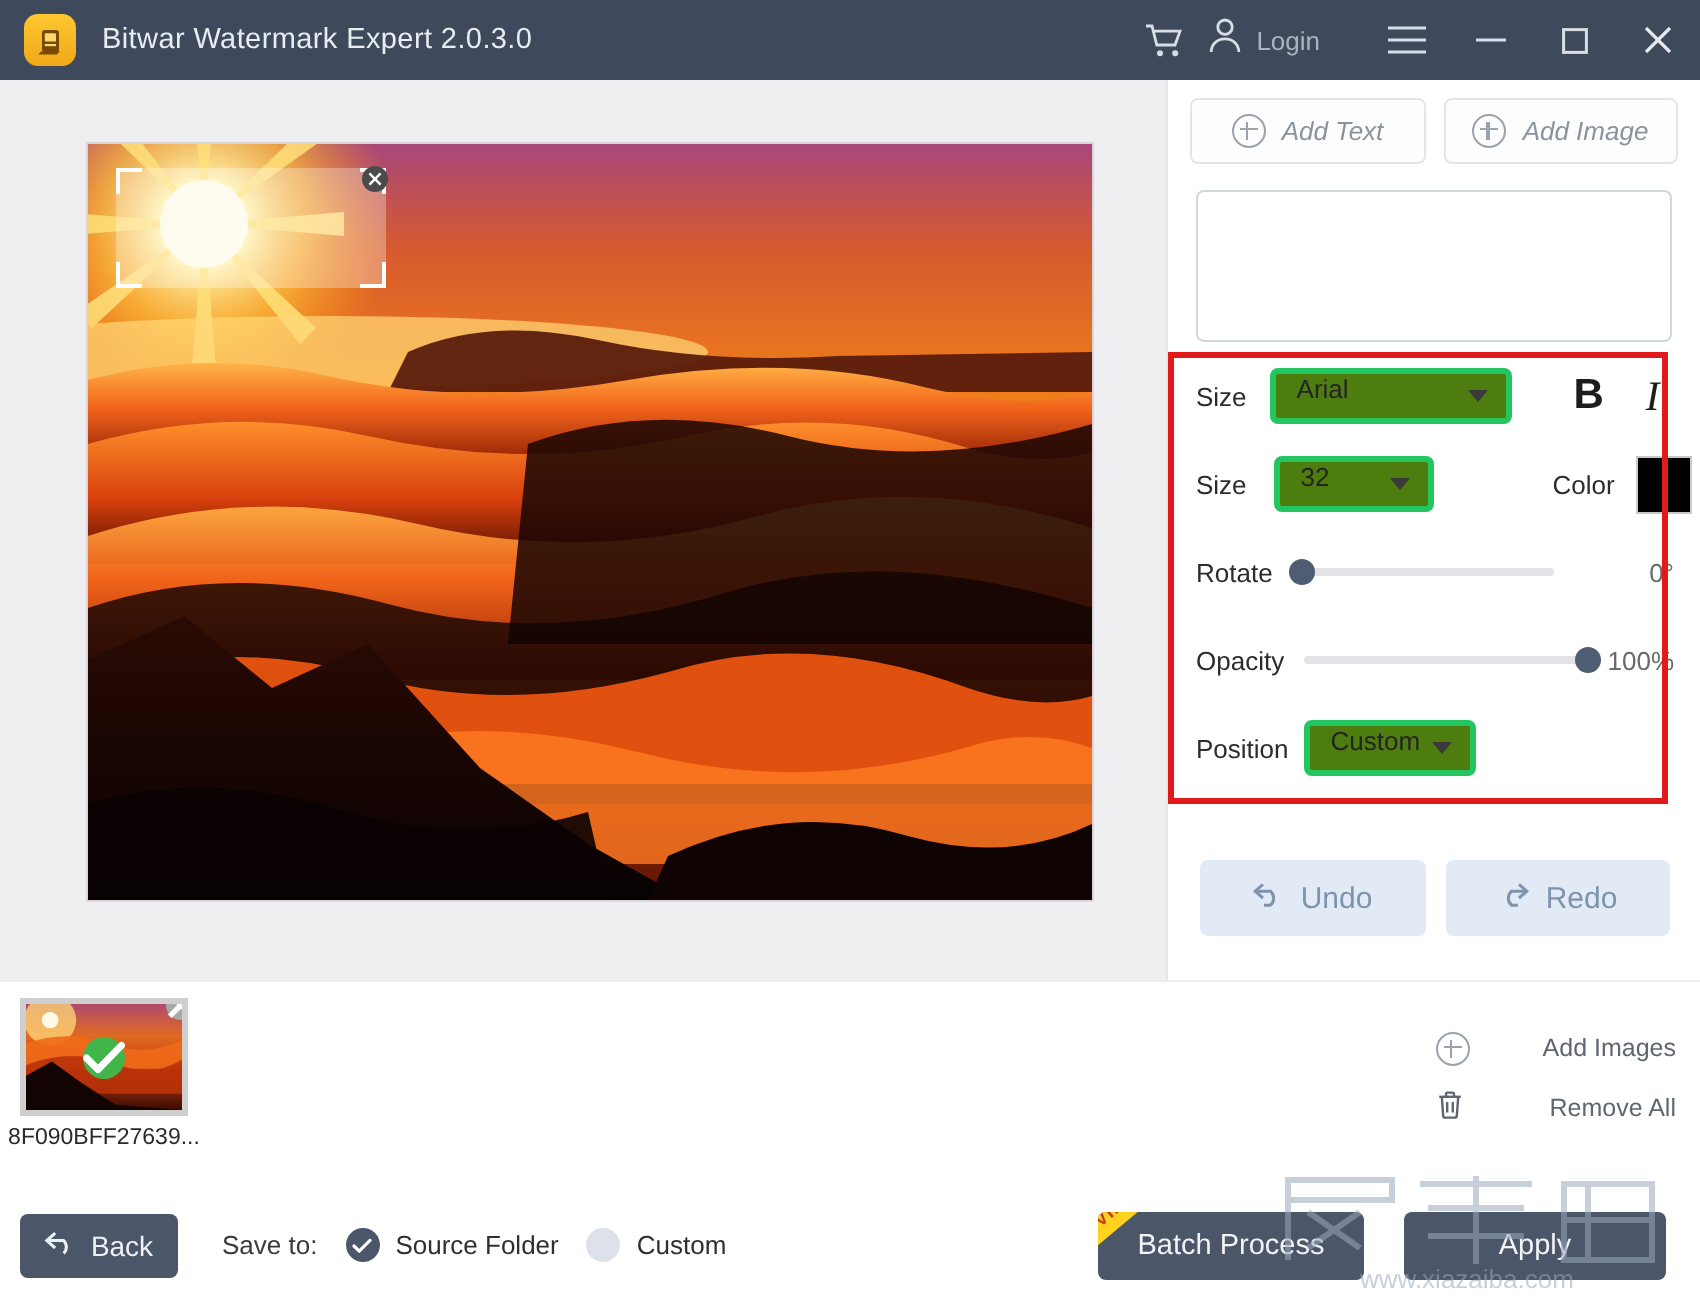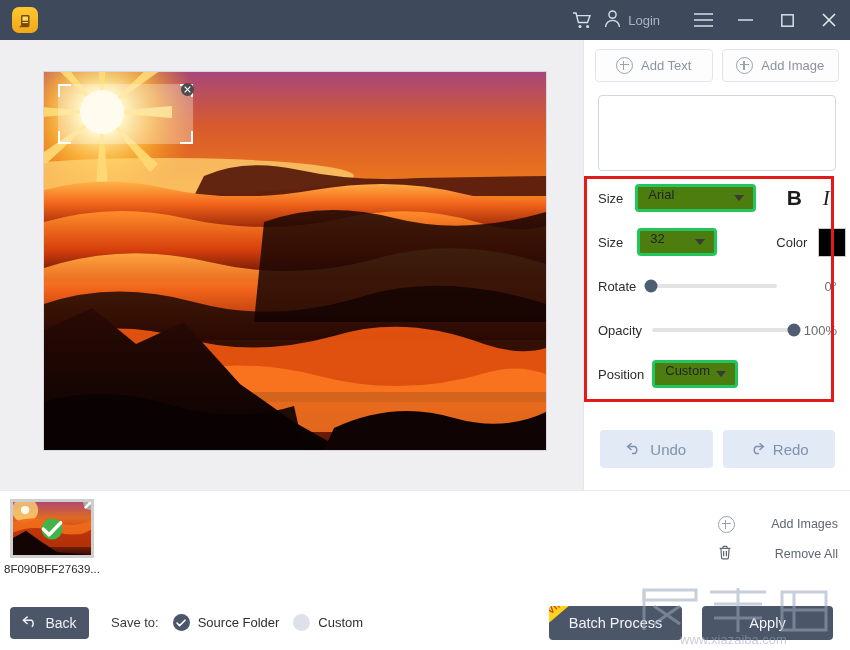--- a/index.html
+++ b/index.html
@@ -117,20 +117,21 @@
   .addbtn {
     flex: 1 1 0;
     height: 31px;
     border: 1px solid #e2e6ec;
     border-radius: 4px;
     background: #fdfdfe;
     display: flex; align-items: center; justify-content: center;
     gap: 8px;
     color: #8b939f;
     font-size: 13px;
+    font-style: italic;
   }
   .plus-circle {
     width: 15px; height: 15px; border-radius: 50%;
     border: 1.3px solid #9aa2ae;
     position: relative; flex: none;
   }
   .plus-circle::before, .plus-circle::after {
     content: ""; position: absolute; background: #9aa2ae;
   }
   .plus-circle::before { left: 3px; right: 3px; top: 6px; height: 1.3px; }
@@ -368,20 +369,21 @@
 
   <div class="titlebar">
     <div class="app-icon">
       <svg width="15" height="15" viewBox="0 0 15 15">
         <rect x="3" y="2" width="8.5" height="11" rx="1.4" fill="#7a4a00"></rect>
         <rect x="4.4" y="3.6" width="5.6" height="4.2" rx=".6" fill="#ffd86b"></rect>
         <rect x="4.4" y="9" width="5.6" height="1.1" fill="#ffd86b"></rect>
         <path d="M2.6 12.6 L12 12.6 L10.4 14.2 L1.2 14.2 Z" fill="#7a4a00"></path>
       </svg>
     </div>
+    <div class="app-title">Bitwar Watermark Expert  2.0.3.0</div>
 
     <div class="tb-right">
       <div class="tb-btn">
         <svg width="21" height="19" viewBox="0 0 21 19" fill="none" stroke="#d9dee6" stroke-width="1.4">
           <path d="M1 2h3l2.4 9.5h9.1L18 4.6H5.1"></path>
           <circle cx="8" cy="15.6" r="1.5" fill="#d9dee6" stroke="none"></circle>
           <circle cx="15.6" cy="15.6" r="1.5" fill="#d9dee6" stroke="none"></circle>
         </svg>
       </div>
       <div class="tb-login">

